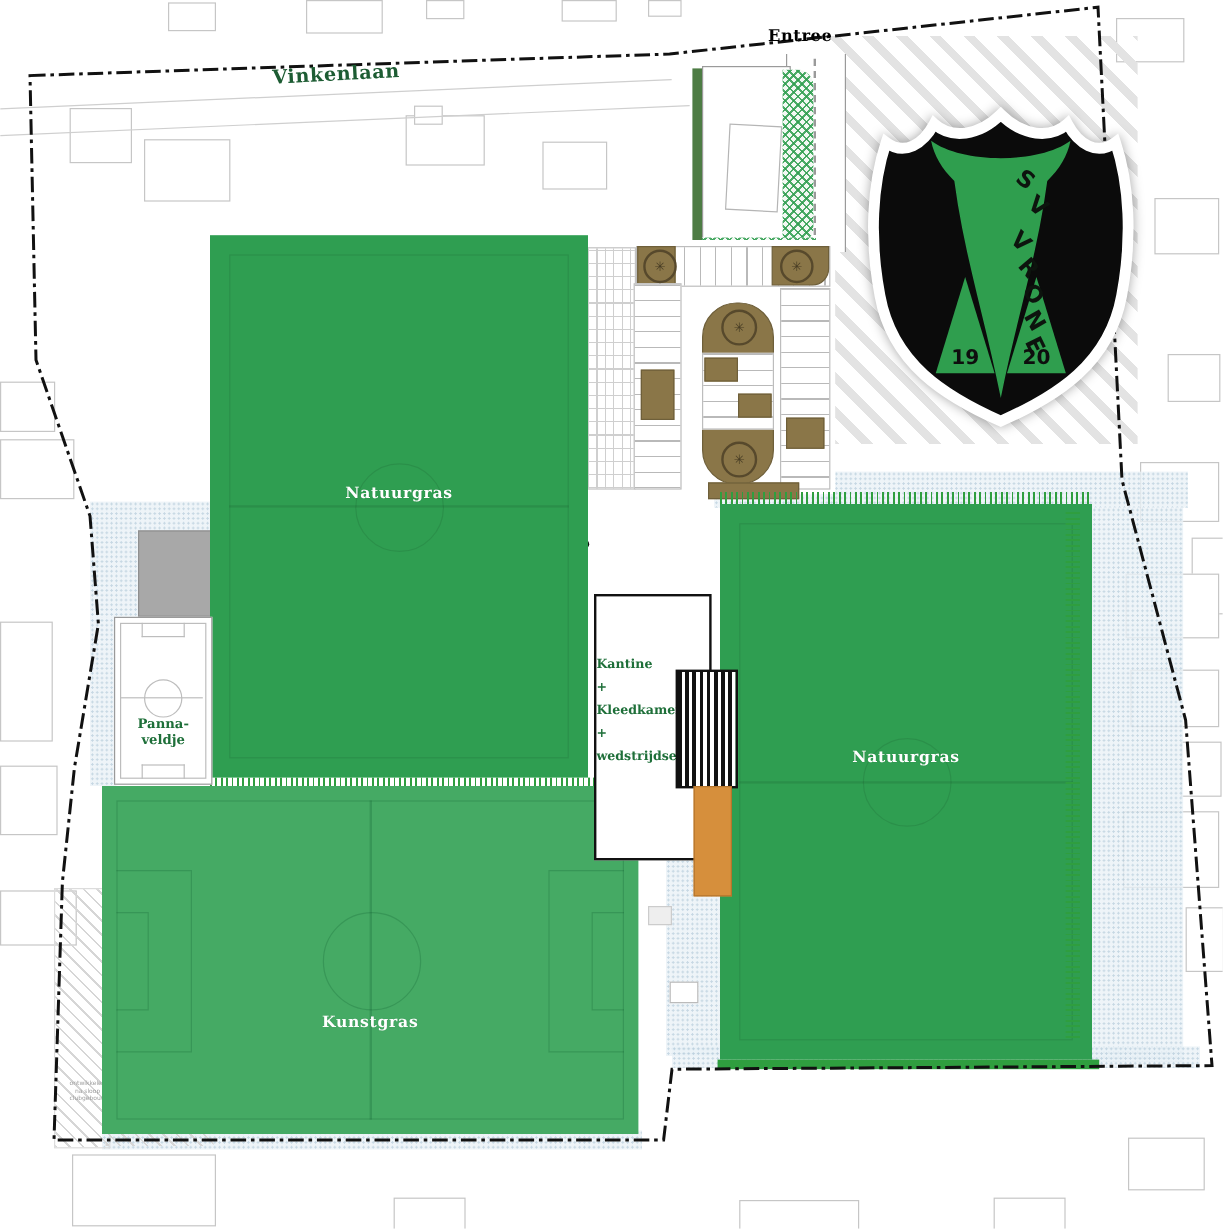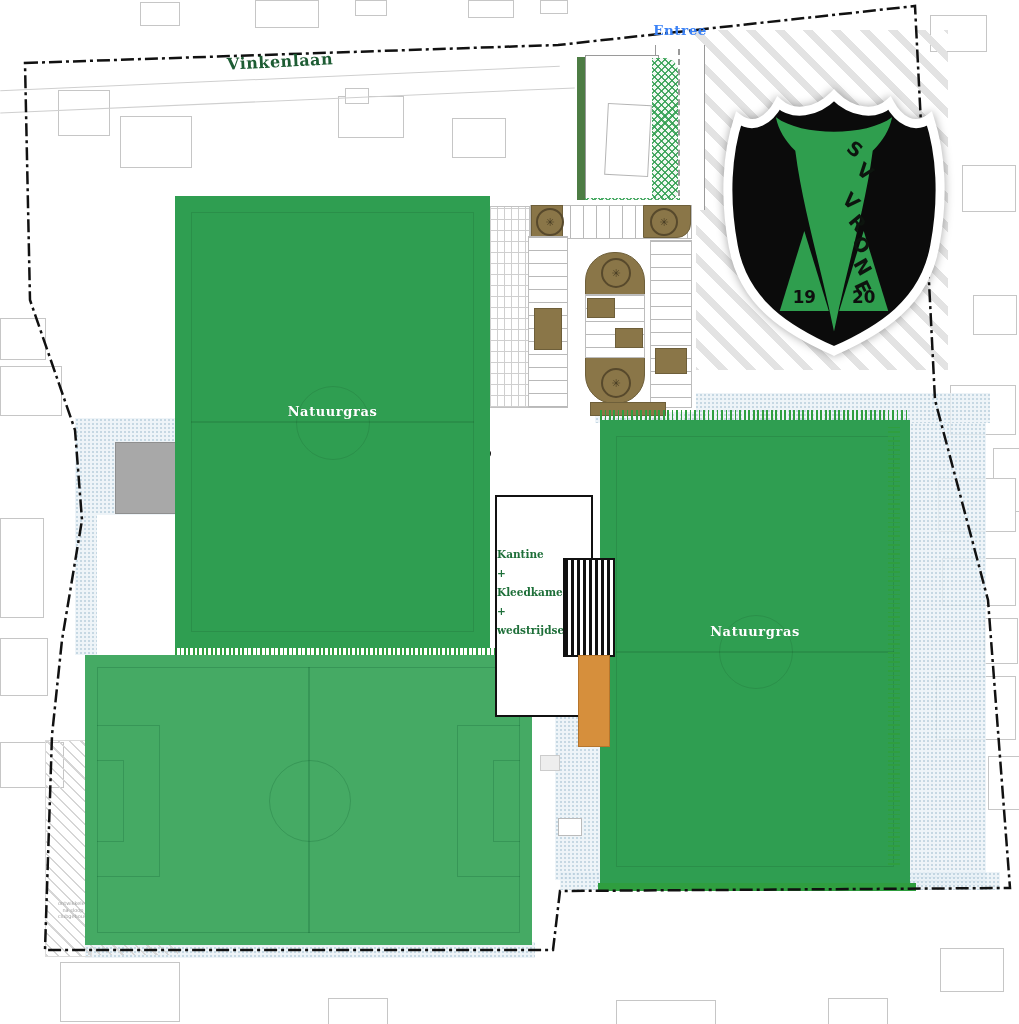--- a/index.html
+++ b/index.html
@@ -128,29 +128,41 @@
   <div class="abs" style="left:115px;top:442px;width:63px;height:70px;background:#a8a8a8;border:1px solid #8f8f8f"></div>
 
   <div class="abs" style="left:175px;top:196px;width:315px;height:452px;background:#2f9e51">
     <div class="fm" style="left:16px;top:16px;right:16px;bottom:16px"></div>
     <div class="fm-line" style="left:16px;top:225px;width:283px;height:1.5px"></div>
     <div class="fm-circle" style="left:121px;top:190px;width:72px;height:72px"></div>
     <div class="field-label" style="left:0;right:0;top:208px">Natuurgras</div>
   </div>
   <div class="abs comb-h" style="left:175px;top:648px;width:357px;height:9px"></div>
 
+  <div class="abs" style="left:95px;top:514px;width:80px;height:138px;background:#fff;border:1.5px solid #9a9a9a">
+    <div class="abs" style="left:4px;top:4px;right:4px;bottom:4px;border:1px solid #bdbdbd"></div>
+    <div class="abs" style="left:4px;top:66px;width:69px;height:1px;background:#bdbdbd"></div>
+    <div class="abs" style="left:24px;top:51px;width:30px;height:30px;border:1px solid #bdbdbd;border-radius:50%"></div>
+    <div class="abs" style="left:22px;top:4px;width:34px;height:11px;border:1px solid #bdbdbd;border-top:none"></div>
+    <div class="abs" style="left:22px;bottom:4px;width:34px;height:11px;border:1px solid #bdbdbd;border-bottom:none"></div>
+    <div class="abs green-text" style="left:0;right:0;top:82px;text-align:center;font-size:11px;color:#1e6f39">
+      <div>Panna-</div>
+      <div>veldje</div>
+    </div>
+  </div>
 
   <div class="abs" style="left:85px;top:655px;width:447px;height:290px;background:#45aa64">
     <div class="km" style="left:12px;top:12px;right:12px;bottom:12px"></div>
     <div class="km-line" style="left:223px;top:12px;width:1.5px;height:266px"></div>
     <div class="km-circle" style="left:184px;top:105px;width:80px;height:80px"></div>
     <div class="km" style="left:12px;top:70px;width:62px;height:150px;border-left:none"></div>
     <div class="km" style="left:12px;top:105px;width:26px;height:80px;border-left:none"></div>
     <div class="km" style="right:12px;top:70px;width:62px;height:150px;border-right:none"></div>
     <div class="km" style="right:12px;top:105px;width:26px;height:80px;border-right:none"></div>
+    <div class="field-label" style="left:0;right:0;top:190px">Kunstgras</div>
   </div>
 
   <div class="abs" style="left:600px;top:420px;width:310px;height:463px;background:#2f9e51">
     <div class="fm" style="left:16px;top:16px;right:16px;bottom:16px"></div>
     <div class="fm-line" style="left:16px;top:231px;width:278px;height:1.5px"></div>
     <div class="fm-circle" style="left:119px;top:195px;width:72px;height:72px"></div>
     <div class="field-label" style="left:0;right:0;top:204px">
       <div>Natuurgras</div>
     </div>
   </div>
@@ -168,21 +180,21 @@
     </div>
   </div>
   <div class="abs" style="left:563px;top:558px;width:48px;height:95px;border:2px solid #111;background:repeating-linear-gradient(90deg,#111 0 3px,#fff 3px 6px)"></div>
   <div class="abs" style="left:578px;top:655px;width:30px;height:90px;background:#d68f3c;border:1px solid #b6752c"></div>
 
   <svg class="abs" width="1019" height="1024" style="left:0;top:0;pointer-events:none">
     <path d="M25 63 L558 45 L915 6 L935 400 L988 600 L1010 888 L560 891 L553 950 L45 950 L52 735 L62 640 L82 520 L75 430 L30 300 Z" fill="none" stroke="#111" stroke-width="2.5" stroke-dasharray="13 4 3 4"></path>
   </svg>
 
   <div class="abs" style="left:195px;top:52px;width:170px;text-align:center;transform:rotate(-3deg);font-size:16px;font-weight:bold;color:#1d5c33;letter-spacing:.5px">Vinkenlaan</div>
-  <div class="abs" style="left:640px;top:22px;width:80px;text-align:center;font-size:13.5px;font-weight:bold;color:#3b82f6;letter-spacing:.5px">Entree</div>
+  <div class="abs" style="left:640px;top:22px;width:80px;text-align:left;font-size:13.5px;font-weight:bold;color:#000000;letter-spacing:.5px">Entree</div>
 
   <div class="abs" style="left:703px;top:76px;width:262px;height:284px">
     <svg viewBox="0 0 200 220" width="262" height="284" style="filter:drop-shadow(0 0 5px rgba(0,0,0,.35))">
       <path d="M100 213 C64 197 30 176 22 132 C15 95 17 60 26 33 C38 42 50 34 57 21 C68 31 86 29 100 15 C114 29 132 31 143 21 C150 34 162 42 174 33 C183 60 185 95 178 132 C170 176 136 197 100 213 Z" fill="#0b0b0b" stroke="#ffffff" stroke-width="7"></path>
       <path d="M100 198 C90 148 76 104 70 58 C62 50 57 42 55 32 C75 47 125 47 145 32 C143 42 138 50 130 58 C124 104 110 148 100 198 Z" fill="#2f9e4e"></path>
       <path d="M58 182 L77 120 L96 182 Z" fill="#2f9e4e"></path>
       <path d="M104 182 L123 120 L142 182 Z" fill="#2f9e4e"></path>
       <g font-family="DejaVu Sans, Liberation Sans, sans-serif" font-weight="bold" fill="#0d140e" font-size="15" text-anchor="middle">
         <text x="116" y="62" transform="rotate(38 116 57)">S</text>
         <text x="124" y="79" transform="rotate(38 124 74)">V</text>

